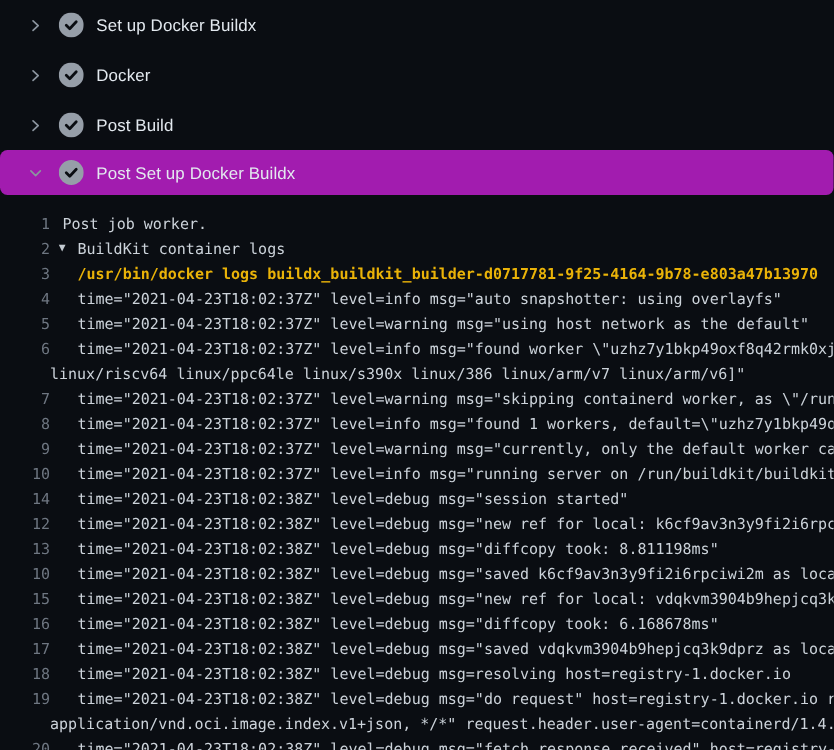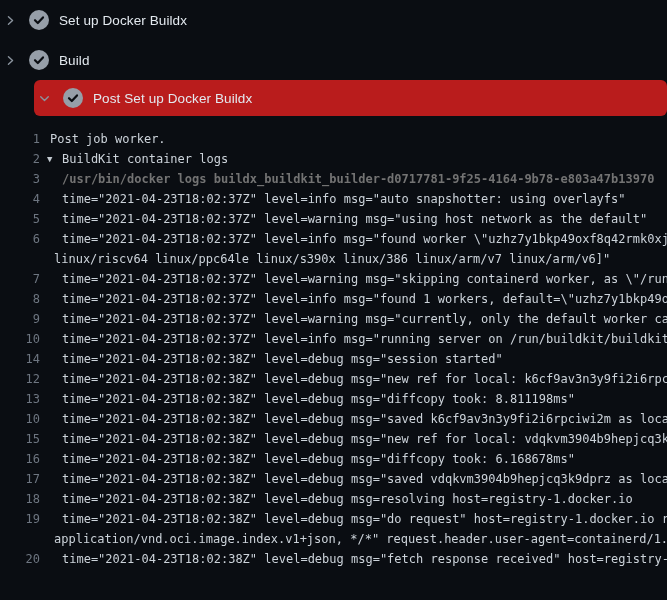--- a/index.html
+++ b/index.html
@@ -15,29 +15,28 @@
     width: 667px;
     height: 600px;
     background: #0a0d12;
     font-family: "Liberation Sans", sans-serif;
   }
   
   .step-row {
     display: flex;
     align-items: center;
     height: 40px;
-    padding-left: 4px;
+    padding-left: 22px;
     box-sizing: border-box;
     cursor: pointer;
   }
   .step-row.expanded {
     height: 36px;
-    background: #b91c1c;
+    background: #a21caf;
     border-radius: 6px;
-    margin-left: 34px;
   }
   .chev {
     width: 13px;
     height: 13px;
     flex: none;
     display: flex;
     align-items: center;
     justify-content: center;
   }
   .status-circle {
@@ -70,23 +69,23 @@
   }
   .ln {
     flex: none;
     width: 40px;
     text-align: right;
     color: #6e7681;
     cursor: pointer;
   }
   .tx { flex: none; }
   .r-plain .tx { margin-left: 10px; }
-  .r-cmd .tx   { margin-left: 22px; color: #737373; font-weight: bold; }
+  .r-cmd .tx   { margin-left: 22px; color: #eab308; font-weight: bold; }
   .r-log .tx   { margin-left: 22px; }
-  .r-wrap .tx  { margin-left: 14px; }
+  .r-wrap .tx  { }
   .grp-toggle {
     flex: none;
     margin-left: 7px;
     width: 15px;
     font-size: 9px;
     color: #c3cad1;
     cursor: pointer;
   }
   .t-group { margin-left: 0; }
 </style>
@@ -115,23 +114,37 @@
       <svg width="11" height="11" viewBox="0 0 16 16">
           <path d="M5 2.5 L11 8 L5 13.5" fill="none" stroke="#8b949e" stroke-width="2" stroke-linecap="round" stroke-linejoin="round"></path>
         </svg>
     </span>
     <span class="status-circle">
       <svg width="20" height="20" viewBox="0 0 20 20">
           <circle cx="10" cy="10" r="10" fill="#969ea8"></circle>
           <path d="M6 10.2 L8.8 13 L14 7.4" fill="none" stroke="#0a0d12" stroke-width="2.2" stroke-linecap="round" stroke-linejoin="round"></path>
         </svg>
     </span>
-    <span class="step-title">Build</span>
-  </div>
-
+    <span class="step-title">Docker</span>
+  </div>
+
+  <div class="step-row">
+    <span class="chev">
+      <svg width="11" height="11" viewBox="0 0 16 16">
+          <path d="M5 2.5 L11 8 L5 13.5" fill="none" stroke="#8b949e" stroke-width="2" stroke-linecap="round" stroke-linejoin="round"></path>
+        </svg>
+    </span>
+    <span class="status-circle">
+      <svg width="20" height="20" viewBox="0 0 20 20">
+          <circle cx="10" cy="10" r="10" fill="#969ea8"></circle>
+          <path d="M6 10.2 L8.8 13 L14 7.4" fill="none" stroke="#0a0d12" stroke-width="2.2" stroke-linecap="round" stroke-linejoin="round"></path>
+        </svg>
+    </span>
+    <span class="step-title">Post Build</span>
+  </div>
 
   <div class="step-row expanded">
     <span class="chev">
       <svg width="11" height="11" viewBox="0 0 16 16">
           <path d="M2.5 5.5 L8 11 L13.5 5.5" fill="none" stroke="#8b949e" stroke-width="2" stroke-linecap="round" stroke-linejoin="round"></path>
         </svg>
     </span>
     <span class="status-circle">
       <svg width="20" height="20" viewBox="0 0 20 20">
           <circle cx="10" cy="10" r="10" fill="#969ea8"></circle>

